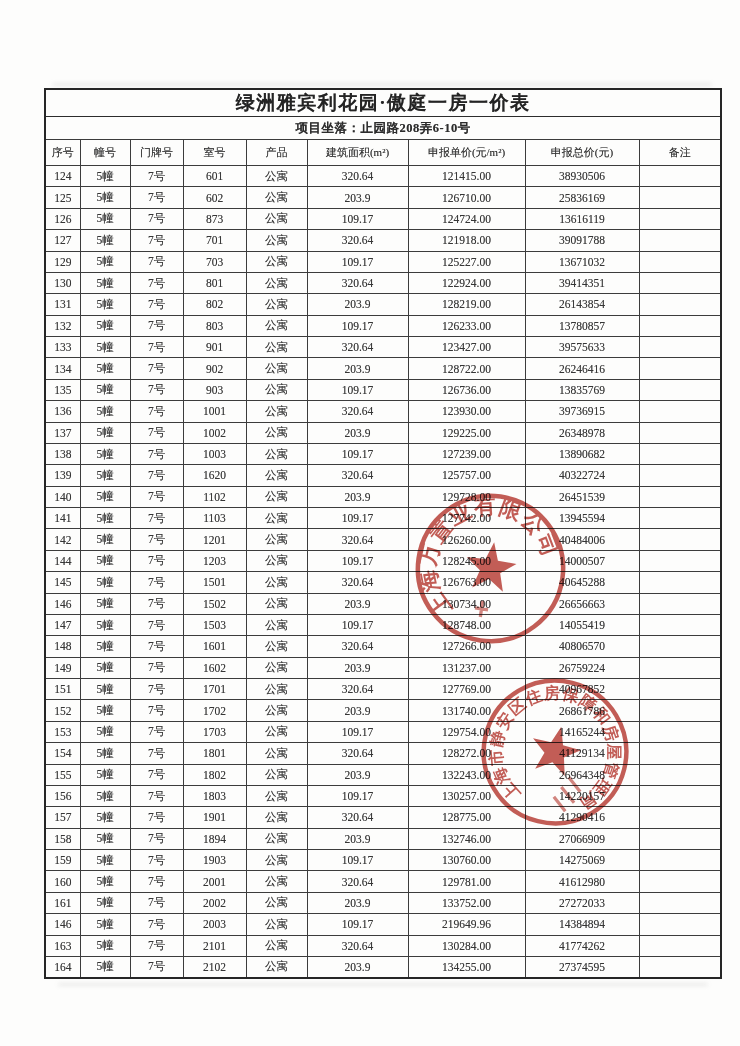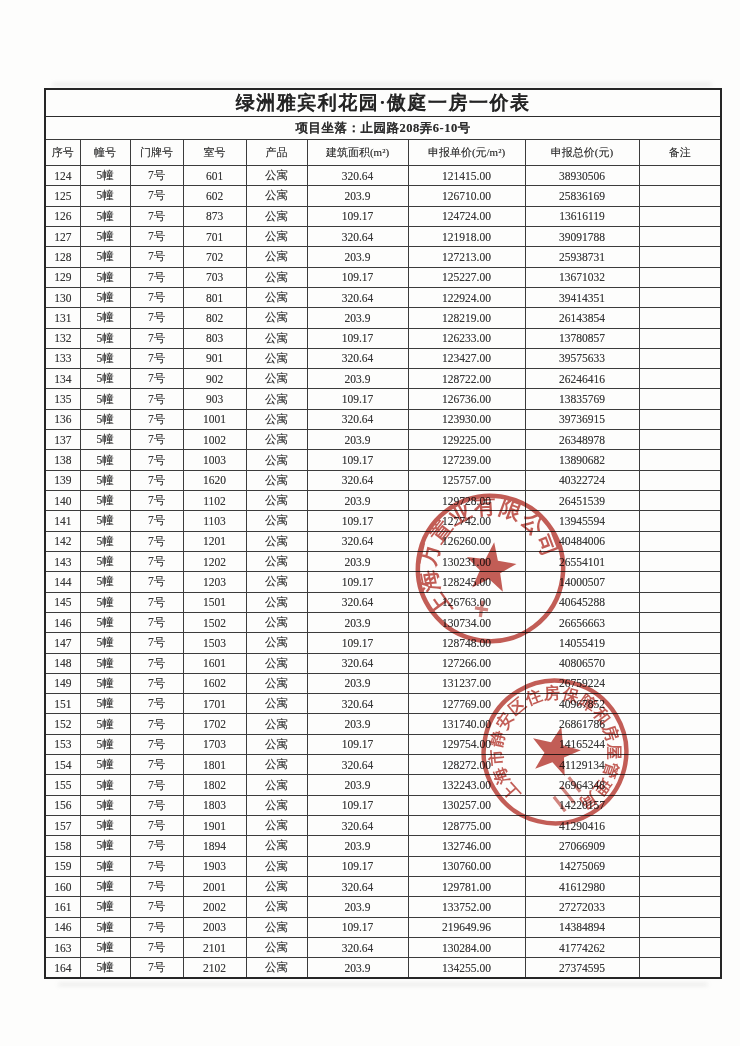--- a/index.html
+++ b/index.html
@@ -132,31 +132,20 @@
           <td>5幢</td>
           <td>7号</td>
           <td>701</td>
           <td>公寓</td>
           <td>320.64</td>
           <td>121918.00</td>
           <td>39091788</td>
           <td></td>
         </tr>
         <tr>
-          <td>128</td>
-          <td>5幢</td>
-          <td>7号</td>
-          <td>702</td>
-          <td>公寓</td>
-          <td>203.9</td>
-          <td>127213.00</td>
-          <td>25938731</td>
-          <td></td>
-        </tr>
-        <tr>
           <td>129</td>
           <td>5幢</td>
           <td>7号</td>
           <td>703</td>
           <td>公寓</td>
           <td>109.17</td>
           <td>125227.00</td>
           <td>13671032</td>
           <td></td>
         </tr>
@@ -294,31 +283,20 @@
         </tr>
         <tr>
           <td>142</td>
           <td>5幢</td>
           <td>7号</td>
           <td>1201</td>
           <td>公寓</td>
           <td>320.64</td>
           <td>126260.00</td>
           <td>40484006</td>
-          <td></td>
-        </tr>
-        <tr>
-          <td>143</td>
-          <td>5幢</td>
-          <td>7号</td>
-          <td>1202</td>
-          <td>公寓</td>
-          <td>203.9</td>
-          <td>130231.00</td>
-          <td>26554101</td>
           <td></td>
         </tr>
         <tr>
           <td>144</td>
           <td>5幢</td>
           <td>7号</td>
           <td>1203</td>
           <td>公寓</td>
           <td>109.17</td>
           <td>128245.00</td>

